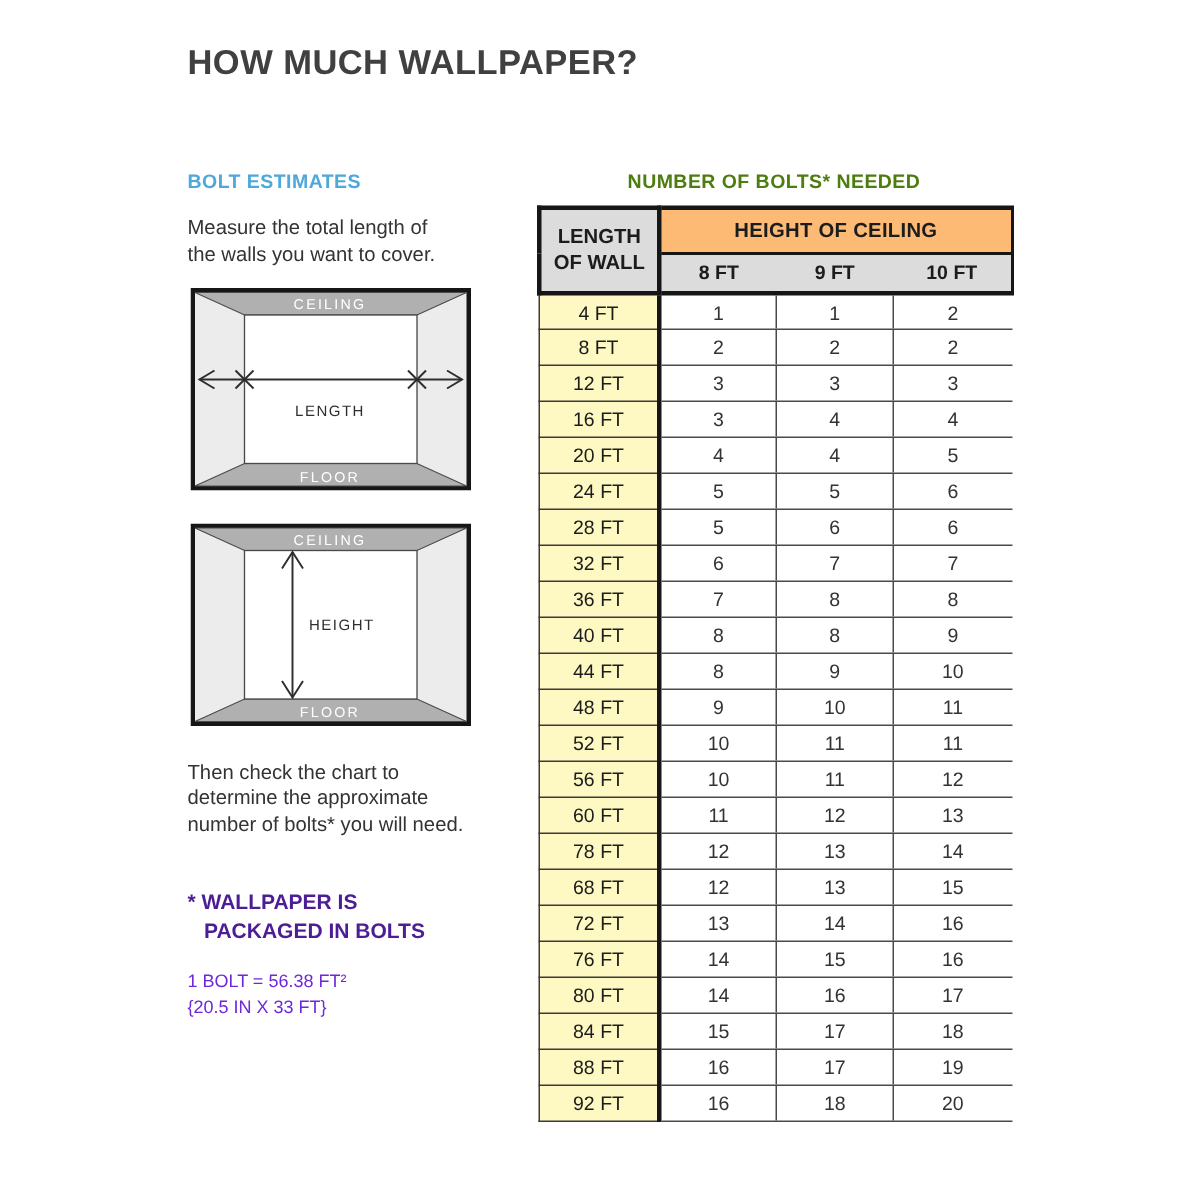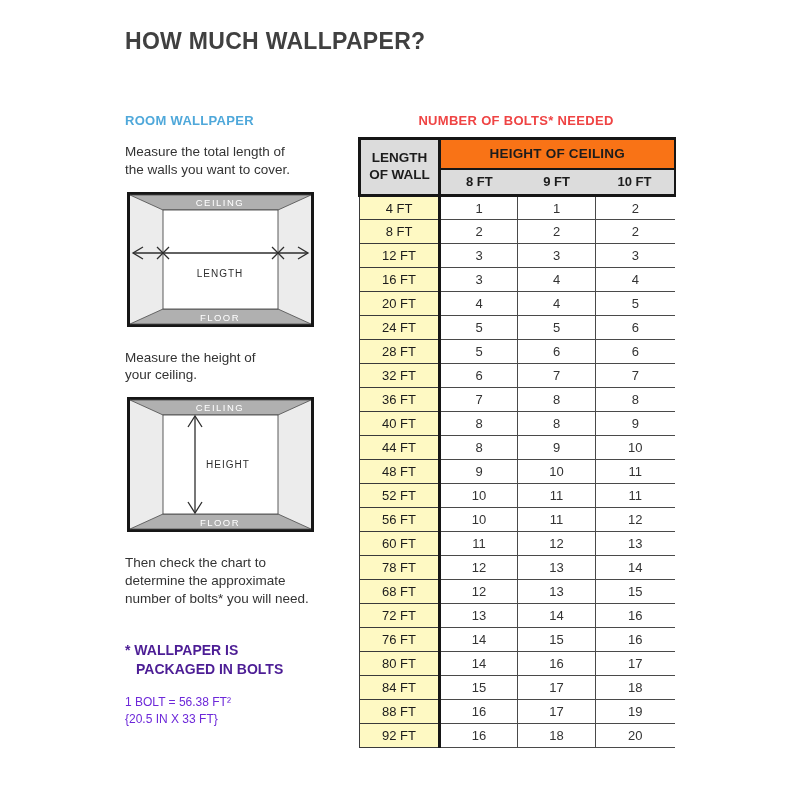--- a/index.html
+++ b/index.html
@@ -42,31 +42,31 @@
   .footnote .indent { padding-left: 11px; }
   .bolt-spec {
     margin-top: 16px; font-size: 12px; font-weight: normal;
     color: #6d28d9; line-height: 1.4;
   }
   .bolt-spec .line { display: block; }
   
   .right-col { position: absolute; left: 358px; top: 113px; width: 316px; }
   .table-title {
     margin: 0 0 9px 0; font-size: 13px; font-weight: bold;
-    letter-spacing: 0.3px; color: #ef4444; text-align: center;
+    letter-spacing: 0.3px; color: #4d7c0f; text-align: center;
   }
   table.bolts { border-collapse: collapse; width: 315px; table-layout: fixed; }
   table.bolts th, table.bolts td { padding: 0; text-align: center; vertical-align: middle; }
   .col1-header {
     background: #dcdcdc; border: 3px solid #161616;
     font-size: 13.5px; font-weight: bold; line-height: 1.25;
     white-space: pre-line; color: #1c1c1c;
   }
   .group-header {
-    background: #f97316; height: 30px;
+    background: #fdba74; height: 30px;
     border-top: 3px solid #161616; border-right: 2px solid #161616;
     border-bottom: 2px solid #161616;
     font-size: 13.5px; font-weight: bold; letter-spacing: 0.2px; color: #1c1c1c;
   }
   .sub-header {
     background: #dcdcdc; height: 27px;
     border-bottom: 3px solid #161616;
     font-size: 13px; font-weight: bold; color: #1c1c1c;
   }
   .sub-header:last-child { border-right: 2px solid #161616; }
@@ -77,21 +77,21 @@
   }
   td.val-cell { border-bottom: 1px solid #4a4a4a; color: #333333; font-size: 13.5px; }
   td.val-cell + td.val-cell { border-left: 1px solid #4a4a4a; }
 </style>
 </head>
 <body>
 
 <h1 class="page-title">HOW MUCH WALLPAPER?</h1>
 
 <div class="left-col">
-  <h2 class="section-title">ROOM WALLPAPER</h2>
+  <h2 class="section-title">BOLT ESTIMATES</h2>
 
   <p class="step">Measure the total length of
 the walls you want to cover.</p>
 
   <svg class="diagram" width="187" height="135" viewBox="0 0 187 135">
     <rect x="1.5" y="1.5" width="184" height="132" fill="#ececec" stroke="#161616" stroke-width="3"></rect>
     <polygon points="3,3 184,3 151,18 36,18" fill="#b0b0b0" stroke="#4a4a4a" stroke-width="0.8"></polygon>
     <polygon points="3,132 184,132 151,117 36,117" fill="#b0b0b0" stroke="#4a4a4a" stroke-width="0.8"></polygon>
     <rect x="36" y="18" width="115" height="99" fill="#ffffff" stroke="#4a4a4a" stroke-width="0.9"></rect>
     <g stroke="#2e2e2e" stroke-width="1.3" fill="none">
@@ -101,22 +101,20 @@
       <line x1="30" y1="55" x2="42" y2="67"></line>
       <line x1="30" y1="67" x2="42" y2="55"></line>
       <line x1="145" y1="55" x2="157" y2="67"></line>
       <line x1="145" y1="67" x2="157" y2="55"></line>
     </g>
     <text x="93" y="14" class="svg-band-label">CEILING</text>
     <text x="93" y="129" class="svg-band-label">FLOOR</text>
     <text x="93" y="85" class="svg-dim-label">LENGTH</text>
   </svg>
 
-  <p class="step">Measure the height of
-your ceiling.</p>
 
   <svg class="diagram" width="187" height="135" viewBox="0 0 187 135">
     <rect x="1.5" y="1.5" width="184" height="132" fill="#ececec" stroke="#161616" stroke-width="3"></rect>
     <polygon points="3,3 184,3 151,18 36,18" fill="#b0b0b0" stroke="#4a4a4a" stroke-width="0.8"></polygon>
     <polygon points="3,132 184,132 151,117 36,117" fill="#b0b0b0" stroke="#4a4a4a" stroke-width="0.8"></polygon>
     <rect x="36" y="18" width="115" height="99" fill="#ffffff" stroke="#4a4a4a" stroke-width="0.9"></rect>
     <g stroke="#2e2e2e" stroke-width="1.3" fill="none">
       <line x1="68" y1="19" x2="68" y2="116"></line>
       <polyline points="61,30 68,19 75,30"></polyline>
       <polyline points="61,105 68,116 75,105"></polyline>

